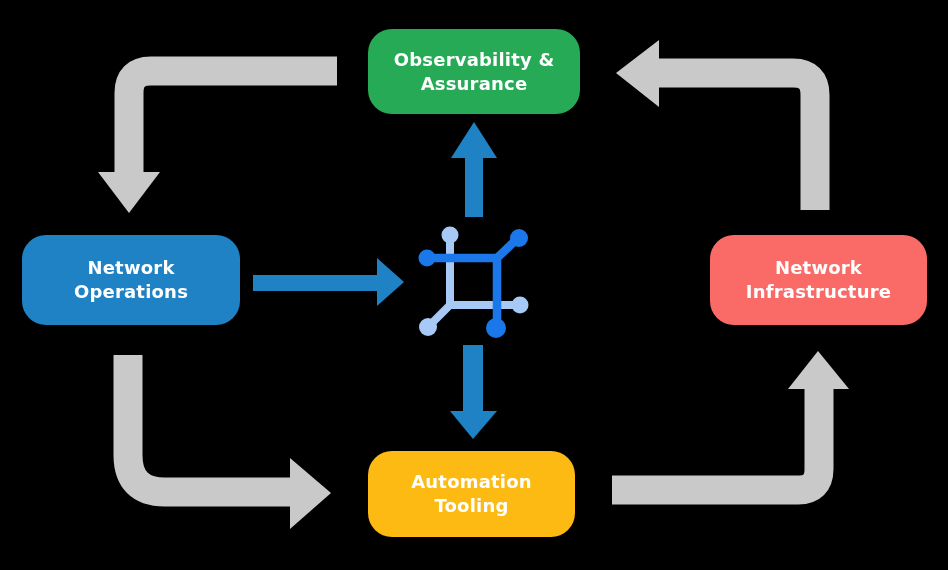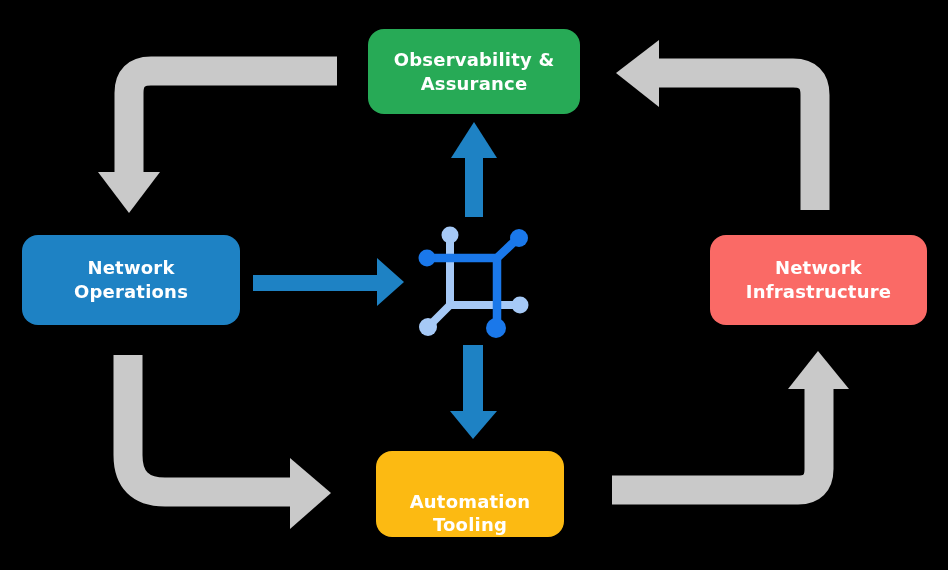--- a/index.html
+++ b/index.html
@@ -17,36 +17,36 @@
   }
   .overlay {
     position: absolute;
     left: 0; top: 0;
     width: 948px;
     height: 570px;
     display: block;
   }
   .node {
     position: absolute;
-    border-radius: 16px;
+    border-radius: 24px;
     display: flex;
     align-items: center;
     justify-content: center;
     text-align: center;
     color: var(--node-text, #fff);
     font-size: 18px;
     font-weight: 600;
     line-height: 1.32;
     letter-spacing: 0.2px;
     white-space: pre-line;
   }
   .node-observability { left: 368px; top: 29px;  width: 212px; height: 85px; background: var(--node-green, #27aa56); }
   .node-operations    { left: 22px;  top: 235px; width: 218px; height: 90px; background: var(--node-blue, #1e82c4); }
   .node-infrastructure{ left: 710px; top: 235px; width: 217px; height: 90px; background: var(--node-red, #fa6a66); }
-  .node-tooling       { left: 376px; top: 451px; width: 188px; height: 86px; background: var(--node-yellow, #fcba12); align-items: flex-end; }
+  .node-tooling       { left: 368px; top: 451px; width: 207px; height: 86px; background: var(--node-yellow, #fcba12); }
 
   .cycle-stroke { stroke: var(--cycle-arrow-gray, #c9c9c9); stroke-width: 29; fill: none; }
   .cycle-fill   { fill: var(--cycle-arrow-gray, #c9c9c9); }
   .flow-stroke  { stroke: var(--flow-arrow-blue, #1e82c4); fill: none; }
   .flow-fill    { fill: var(--flow-arrow-blue, #1e82c4); }
   .icon-light-stroke { stroke: var(--icon-light-blue, #a6c9f6); stroke-width: 8; fill: none; stroke-linecap: round; }
   .icon-light-fill   { fill: var(--icon-light-blue, #a6c9f6); }
   .icon-dark-stroke  { stroke: var(--icon-dark-blue, #1a78ea); stroke-width: 8.5; fill: none; stroke-linecap: round; }
   .icon-dark-fill    { fill: var(--icon-dark-blue, #1a78ea); }
 </style>

